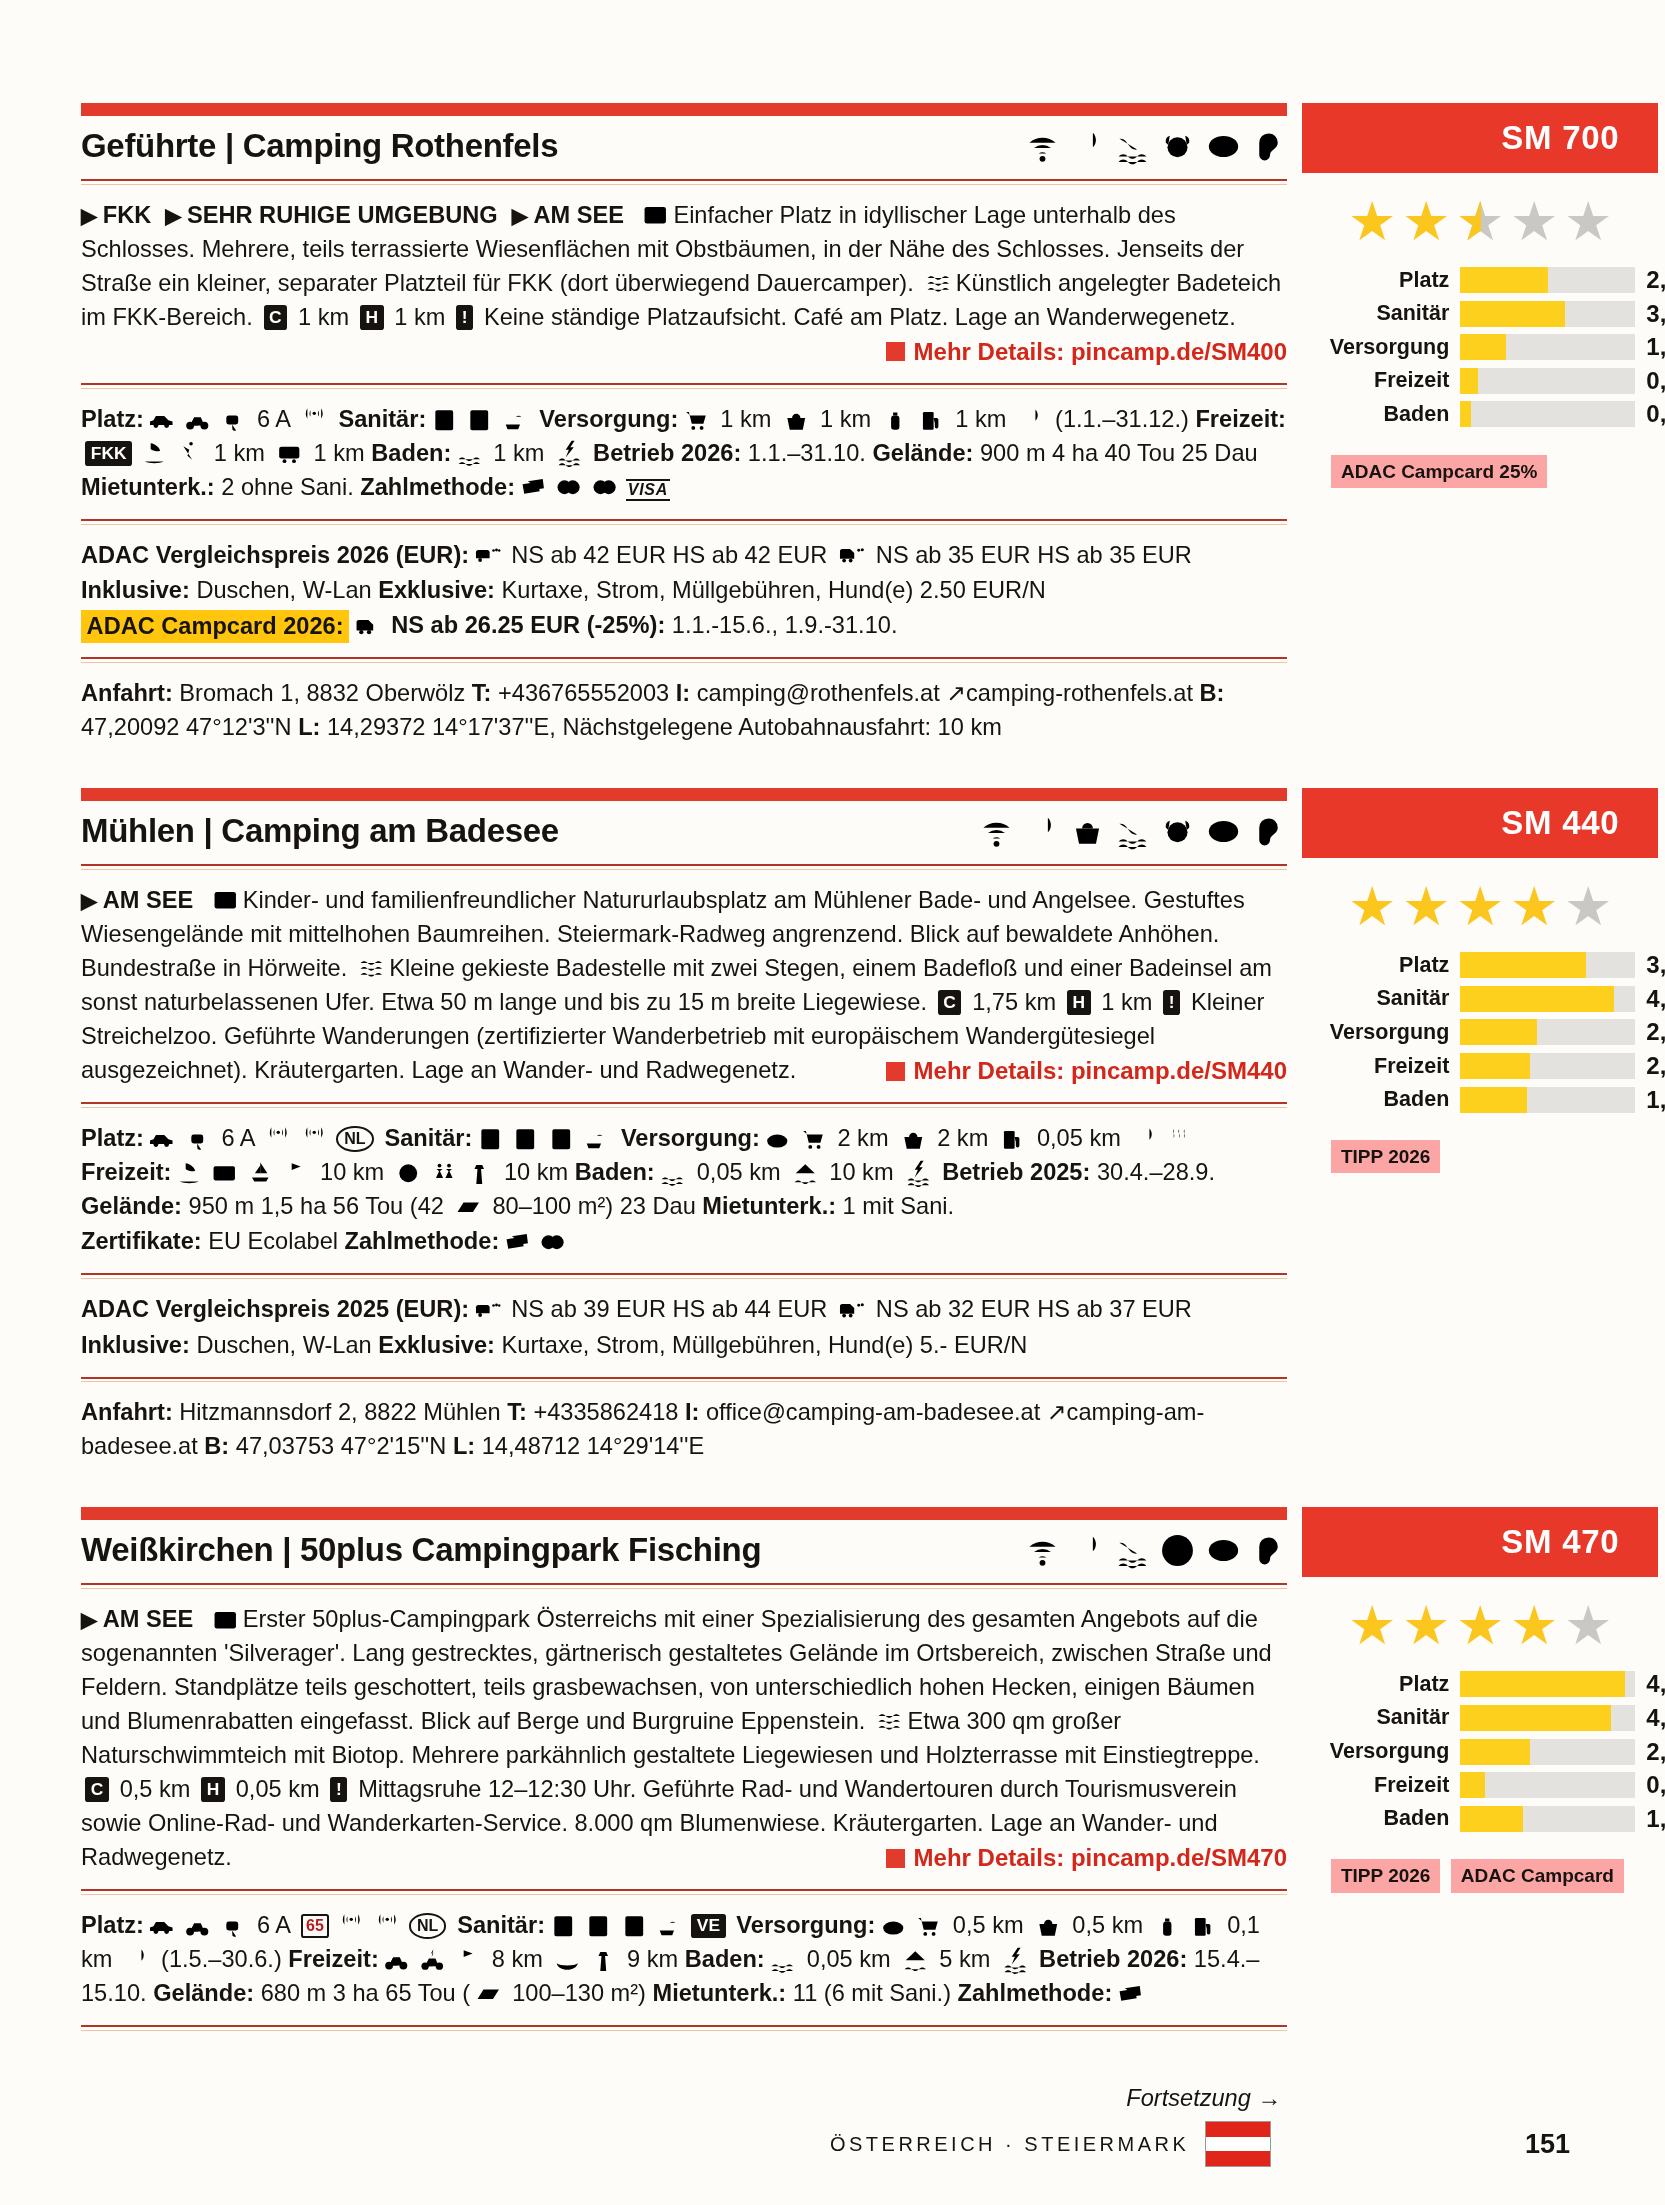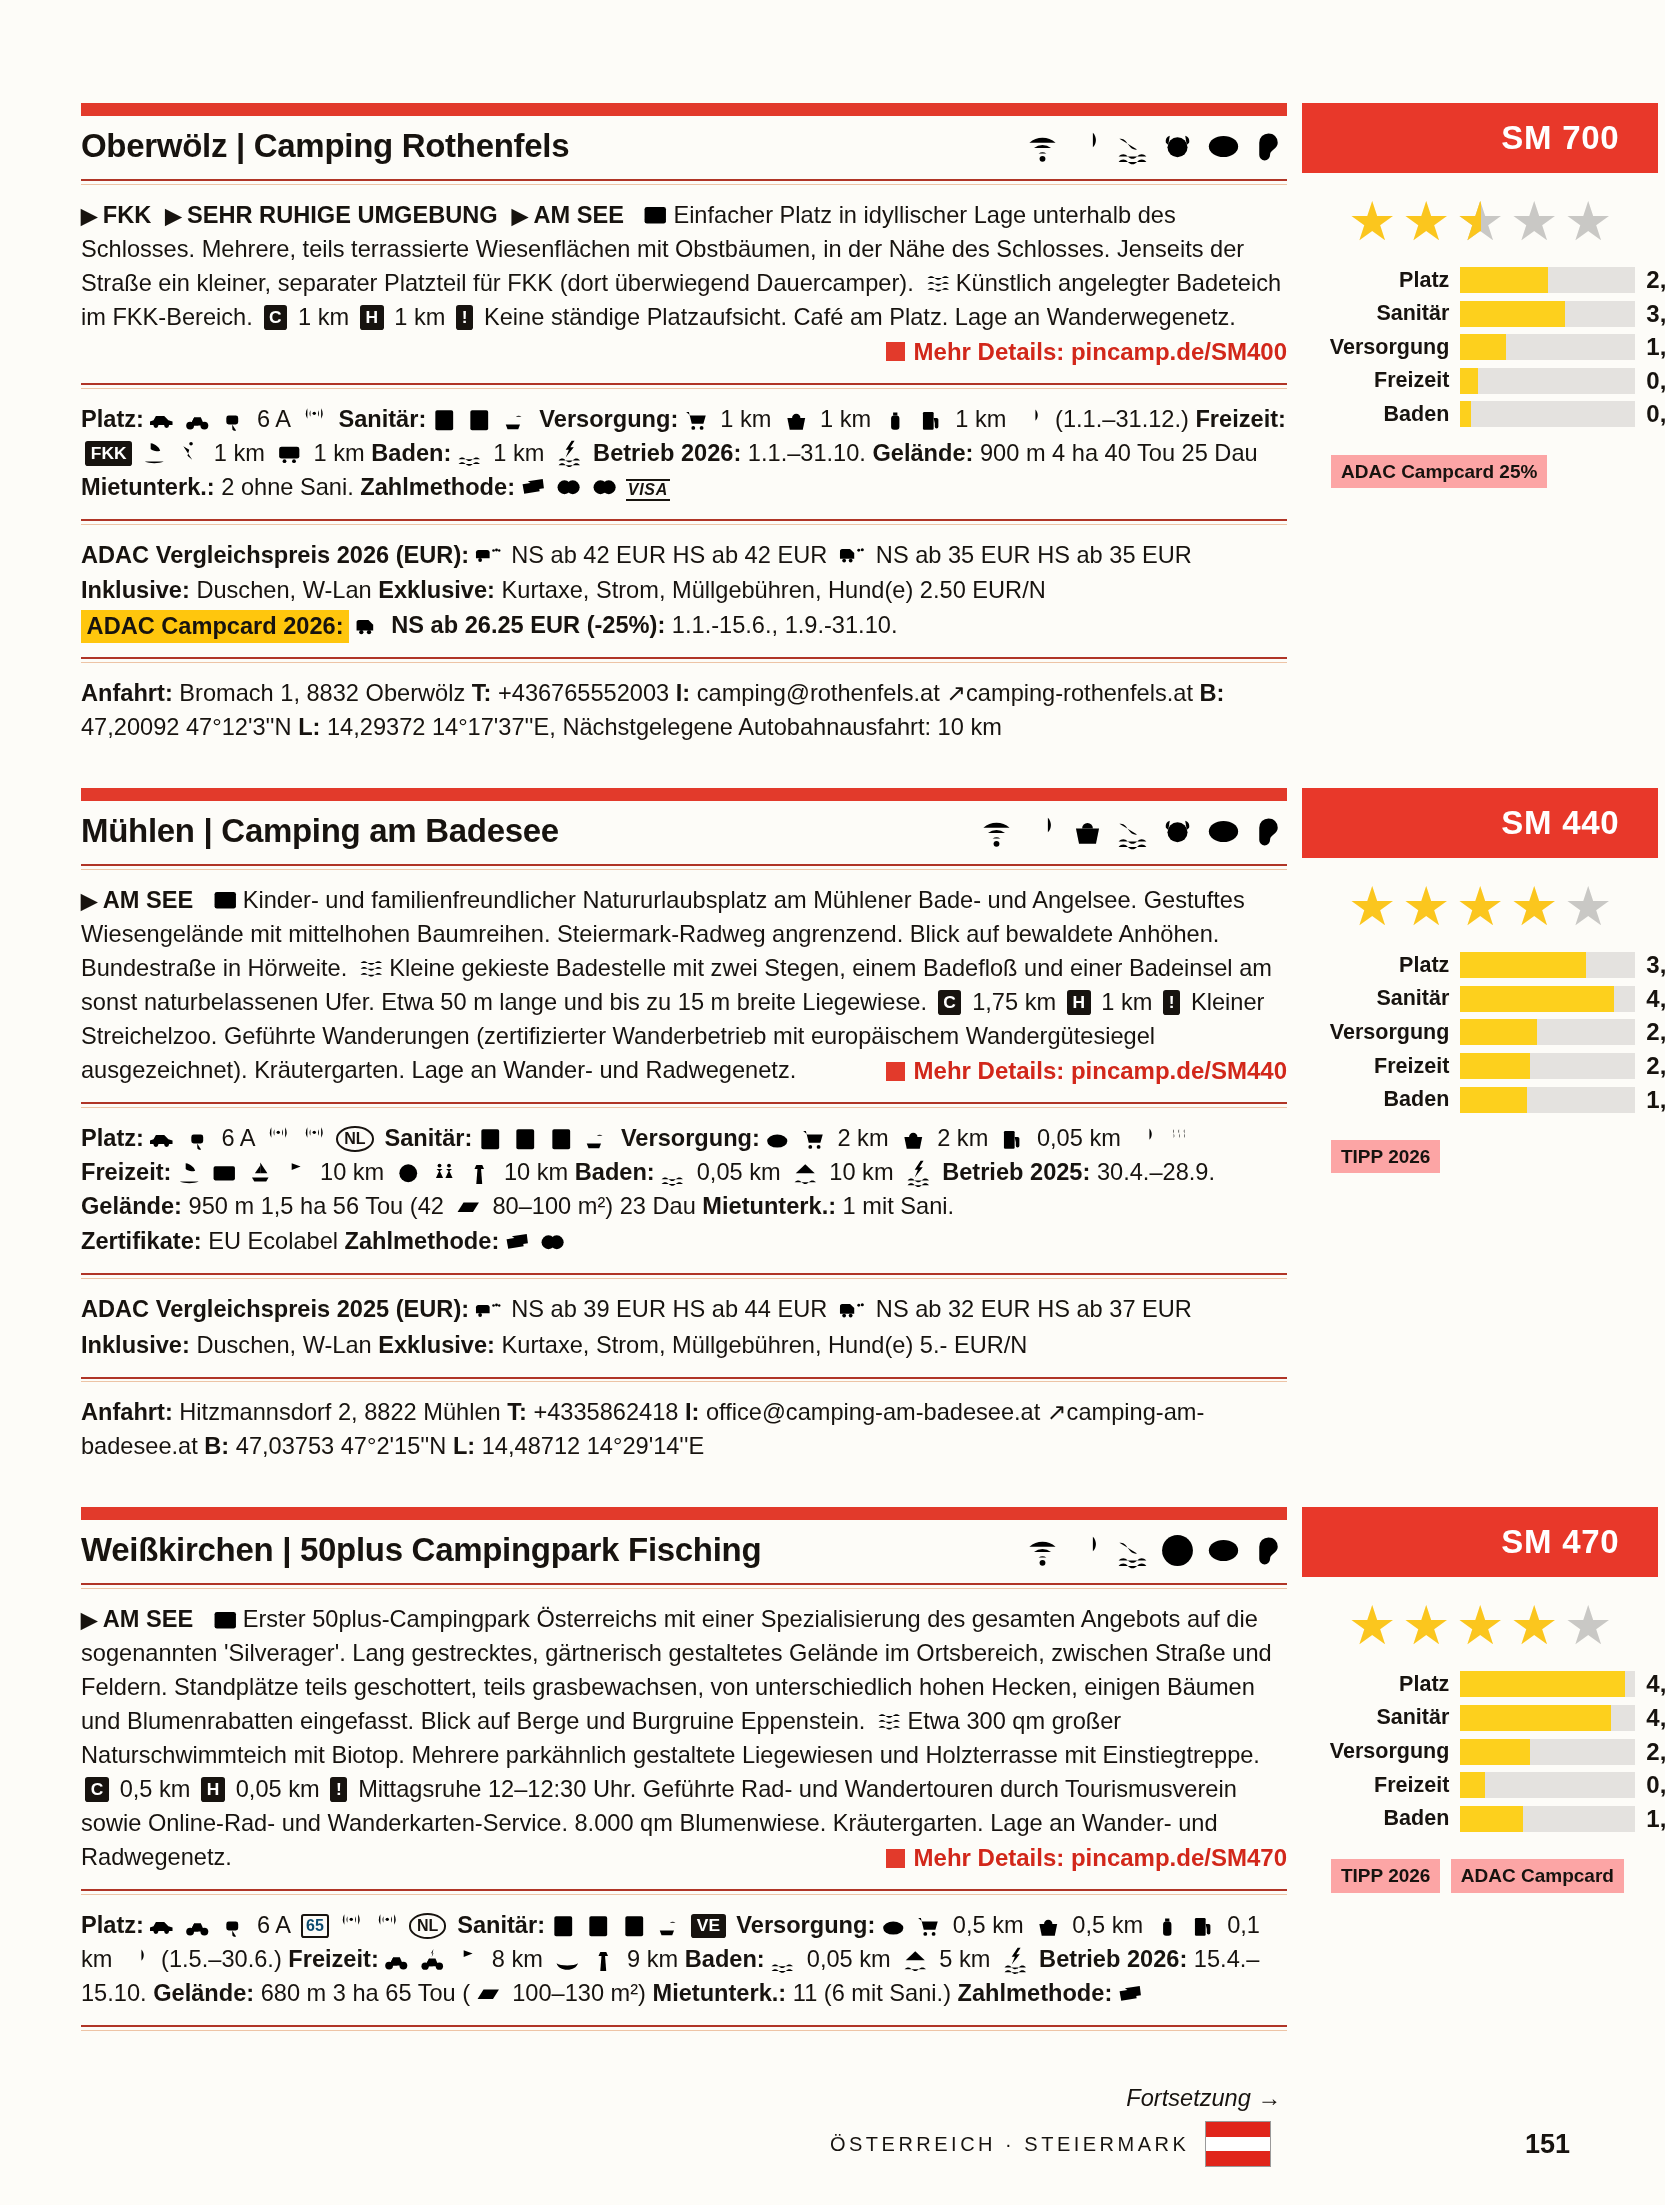--- a/index.html
+++ b/index.html
@@ -15,21 +15,21 @@
   .hicons{display:flex;align-items:center;}
   .hicon{width:37px;height:37px;color:#ce2a1d;margin-left:8.3px;}
   .sep{height:2.8px;border-top:2.8px solid #b03527;border-bottom:1.4px solid #edc4a6;margin:14px 0;}
   .desc,.info,.price p,.anfahrt,.cert{font-size:23.6px;line-height:1.44;margin:0;}
   .desc{display:flow-root;}
   b{font-weight:700;}
   .tri{font-weight:700;margin-right:14px;white-space:nowrap;}
   .tri-arrow{margin-right:5.6px;font-size:21px;}
   .pbox{display:inline-block;background:#17130f;color:#fff;font-weight:700;font-size:17.4px;line-height:1;
         padding:3.5px 5.6px;border-radius:2.8px;margin:0 4.2px;vertical-align:2.1px;}
-  .obox{display:inline-block;border:2.1px solid #17130f;color:#0c4a6e;font-weight:700;font-size:16px;line-height:1;
+  .obox{display:inline-block;border:2.1px solid #17130f;color:#b91c1c;font-weight:700;font-size:16px;line-height:1;
         padding:2.1px 3.5px;border-radius:2.8px;margin:0 4.2px;vertical-align:2.1px;}
   .oval{display:inline-block;border:2.1px solid #17130f;color:#17130f;font-weight:700;font-size:16px;line-height:1;
         padding:2.8px 6.2px;border-radius:50%;margin:0 4.2px;vertical-align:2.1px;}
   .visa{display:inline-block;font-style:italic;font-weight:700;font-size:16px;line-height:1;letter-spacing:0.7px;
         border-top:2.8px solid #17130f;border-bottom:2.8px solid #17130f;padding:1.4px 2.1px;margin:0 4.2px;vertical-align:0px;}
   .pict{width:28.5px;height:28.5px;vertical-align:-7px;margin:0 3.5px;color:#17130f;}
   .mehr{float:right;display:flex;align-items:center;gap:8.3px;color:#d2271a;margin-left:21px;}
   .mehr b{font-size:24px;}
   .redsq{width:19px;height:19px;background:#e23a2b;display:inline-block;flex:none;}
   .hl{background:#ffc60d;padding:2.8px 5.6px 4.2px;}
@@ -317,21 +317,21 @@
       </symbol>
 </defs>
 </svg>
 
 <div class="page">
 
   <section class="entry">
     <div class="main">
       <div class="bar-thick"></div>
       <div class="title-row">
-        <h2 class="title">Oberwölz | Camping Rothenfels</h2>
+        <h2 class="title">Geführte | Camping Rothenfels</h2>
         <div class="hicons">
             <svg class="hicon" viewBox="0 0 54 54" width="37" height="37">
               <use href="#i-wifi"></use>
             </svg>
             <svg class="hicon" viewBox="0 0 54 54" width="37" height="37">
               <use href="#i-cutlery"></use>
             </svg>
             <svg class="hicon" viewBox="0 0 54 54" width="37" height="37">
               <use href="#i-spa"></use>
             </svg>

